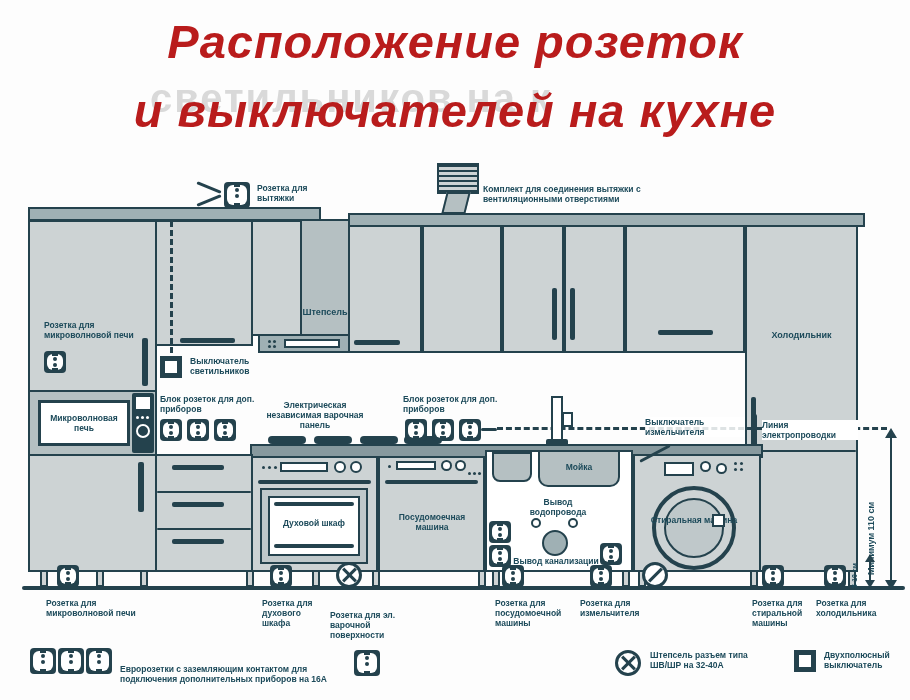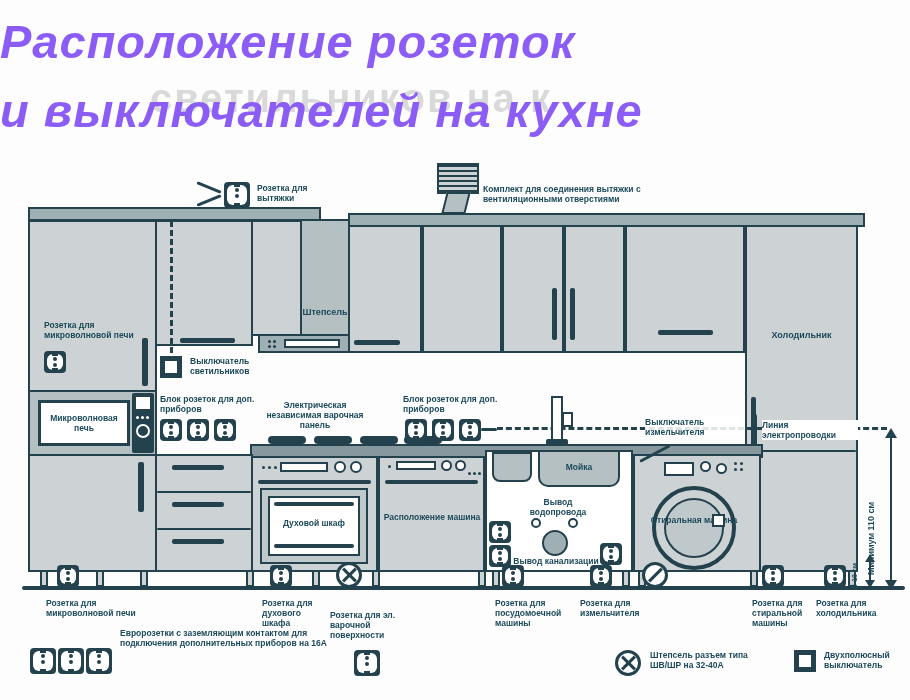--- a/index.html
+++ b/index.html
@@ -28,21 +28,21 @@
   .cx{position:absolute;width:26px;height:26px;border:3px solid #24424d;border-radius:50%;
       background:#fff;box-sizing:border-box;}
   .cx::before,.cx::after{content:"";position:absolute;left:50%;top:50%;width:3px;height:18px;
       background:#24424d;margin:-9px 0 0 -1.5px;}
   .cx::before{transform:rotate(45deg);} .cx::after{transform:rotate(-45deg);}
   .cx.single::after{display:none;}
   
   .swsq{position:absolute;width:22px;height:22px;border:5px solid #24424d;background:#fff;box-sizing:border-box;}
   .dotrow{position:absolute;width:3px;height:3px;background:#24424d;border-radius:50%;}
   .hatch{background:repeating-linear-gradient(0deg,#24424d 0 2px,#cdd3d4 2px 5px);}
-  .title{position:absolute;left:0;width:100%;text-align:left;color:#8b5cf6;
+  .title{position:absolute;left:0;width:100%;text-align:center;color:#b91c1c;
          font-style:italic;font-weight:bold;font-size:47px;letter-spacing:1px;}
   .ghost{position:absolute;color:#d9d9d9;font-weight:bold;font-size:40px;letter-spacing:2px;}
   .vtext{writing-mode:vertical-rl;transform:rotate(180deg);}
   .tri{position:absolute;width:0;height:0;}
 </style>
 </head>
 <body>
 
 <div id="stage">
 
@@ -174,21 +174,21 @@
   <div class="lbl center" style="left:270px;top:518px;width:88px;">Духовой шкаф</div>
   <div class="bar" style="left:274px;top:544px;width:80px;height:4px;"></div>
 
   <div class="cab" style="left:378px;top:456px;width:107px;height:116px;"></div>
   <div class="dotrow" style="left:388px;top:465px;"></div>
   <div class="white-slot" style="left:396px;top:461px;width:40px;height:9px;"></div>
   <div class="ring" style="left:441px;top:460px;width:11px;height:11px;"></div>
   <div class="ring" style="left:455px;top:460px;width:11px;height:11px;"></div>
   <div class="dotrow" style="left:468px;top:472px;box-shadow:5px 0 #24424d,10px 0 #24424d;"></div>
   <div class="bar" style="left:385px;top:480px;width:93px;height:4px;"></div>
-  <div class="lbl center" style="left:382px;top:512px;width:100px;">Расположение машина</div>
+  <div class="lbl center" style="left:382px;top:512px;width:100px;">Посудомоечная машина</div>
 
   <div class="cab" style="left:485px;top:450px;width:148px;height:122px;background:#fff;"></div>
   <div class="cab fill-mid" style="left:492px;top:452px;width:40px;height:30px;border-radius:0 0 8px 8px;"></div>
   <div class="cab fill-mid" style="left:538px;top:450px;width:82px;height:37px;border-radius:0 0 10px 10px;"></div>
   <div class="lbl center" style="left:540px;top:462px;width:78px;">Мойка</div>
   <div class="lbl center" style="left:515px;top:497px;width:86px;">Вывод водопровода</div>
   <div class="ring" style="left:531px;top:518px;width:10px;height:10px;"></div>
   <div class="ring" style="left:568px;top:518px;width:10px;height:10px;"></div>
   <div class="ring fill-dark" style="left:542px;top:530px;width:26px;height:26px;background:#9fb0b4;"></div>
   <div class="lbl center" style="left:513px;top:556px;width:86px;">Вывод канализации</div>
@@ -274,21 +274,21 @@
 
   <div class="sock big" style="left:30px;top:648px;">
       <i></i>
     </div>
   <div class="sock big" style="left:58px;top:648px;">
       <i></i>
     </div>
   <div class="sock big" style="left:86px;top:648px;">
       <i></i>
     </div>
-  <div class="lbl" style="left:120px;top:628px;width:225px;">Евророзетки с заземляющим контактом для подключения дополнительных приборов на 16А</div>
+  <div class="lbl" style="left:120px;top:664px;width:225px;">Евророзетки с заземляющим контактом для подключения дополнительных приборов на 16А</div>
 
   <div class="sock big" style="left:354px;top:650px;">
       <i></i>
     </div>
 
   <div class="cx" style="left:615px;top:650px;"></div>
   <div class="lbl" style="left:650px;top:650px;width:115px;">Штепсель разъем типа ШВ/ШР на 32-40А</div>
 
   <div class="swsq" style="left:794px;top:650px;"></div>
   <div class="lbl" style="left:824px;top:650px;width:80px;">Двухполюсный выключатель</div>

